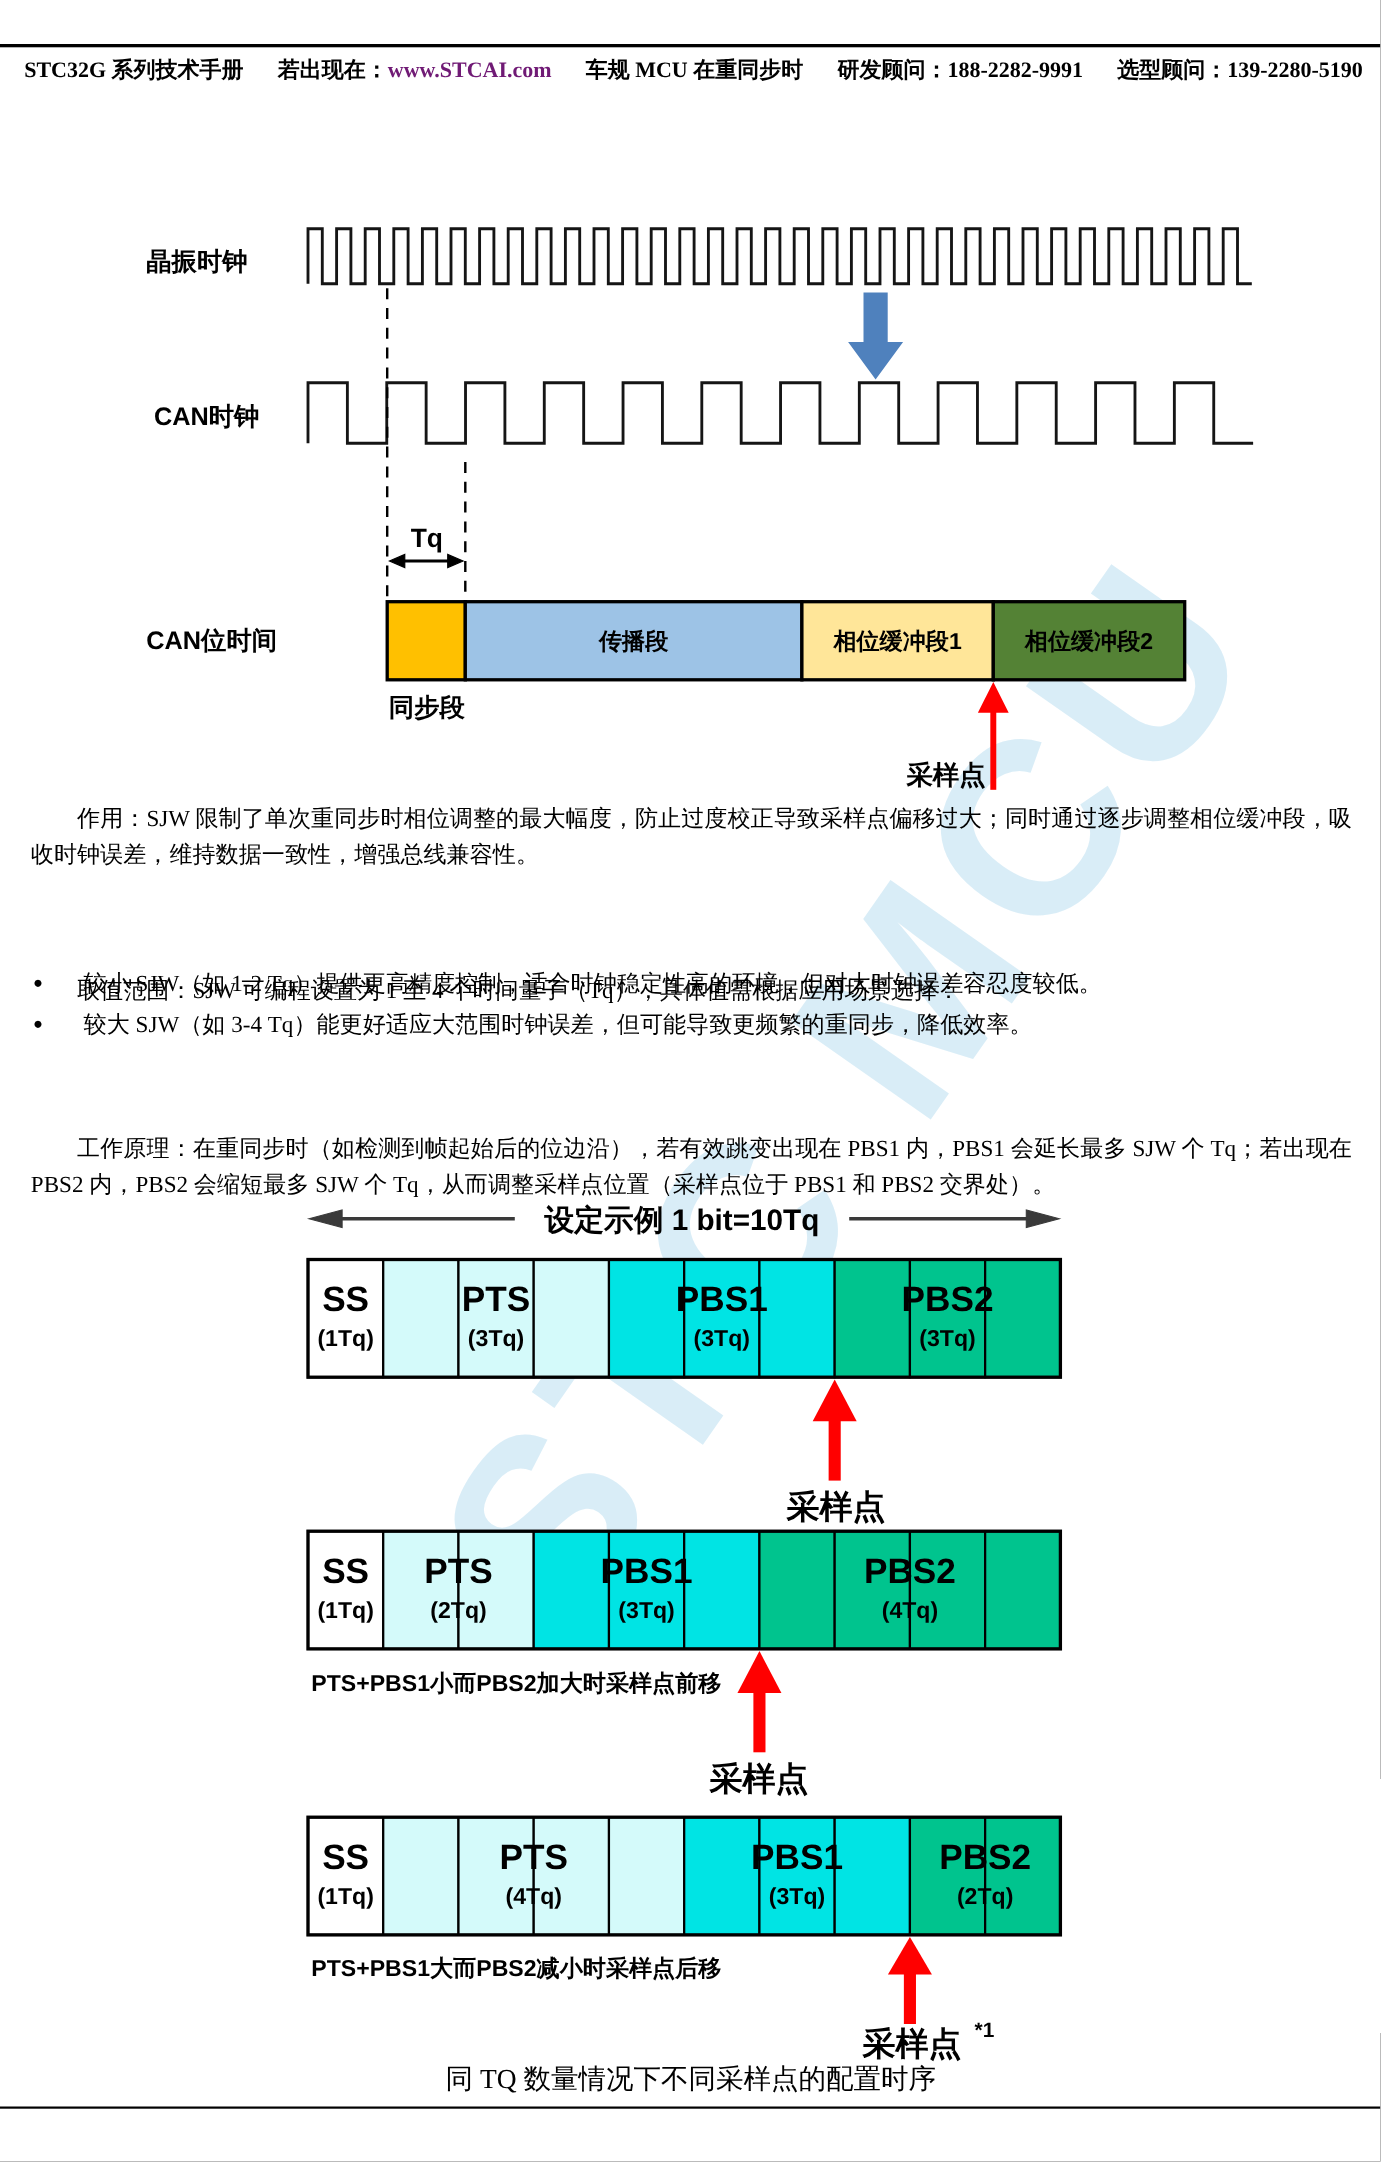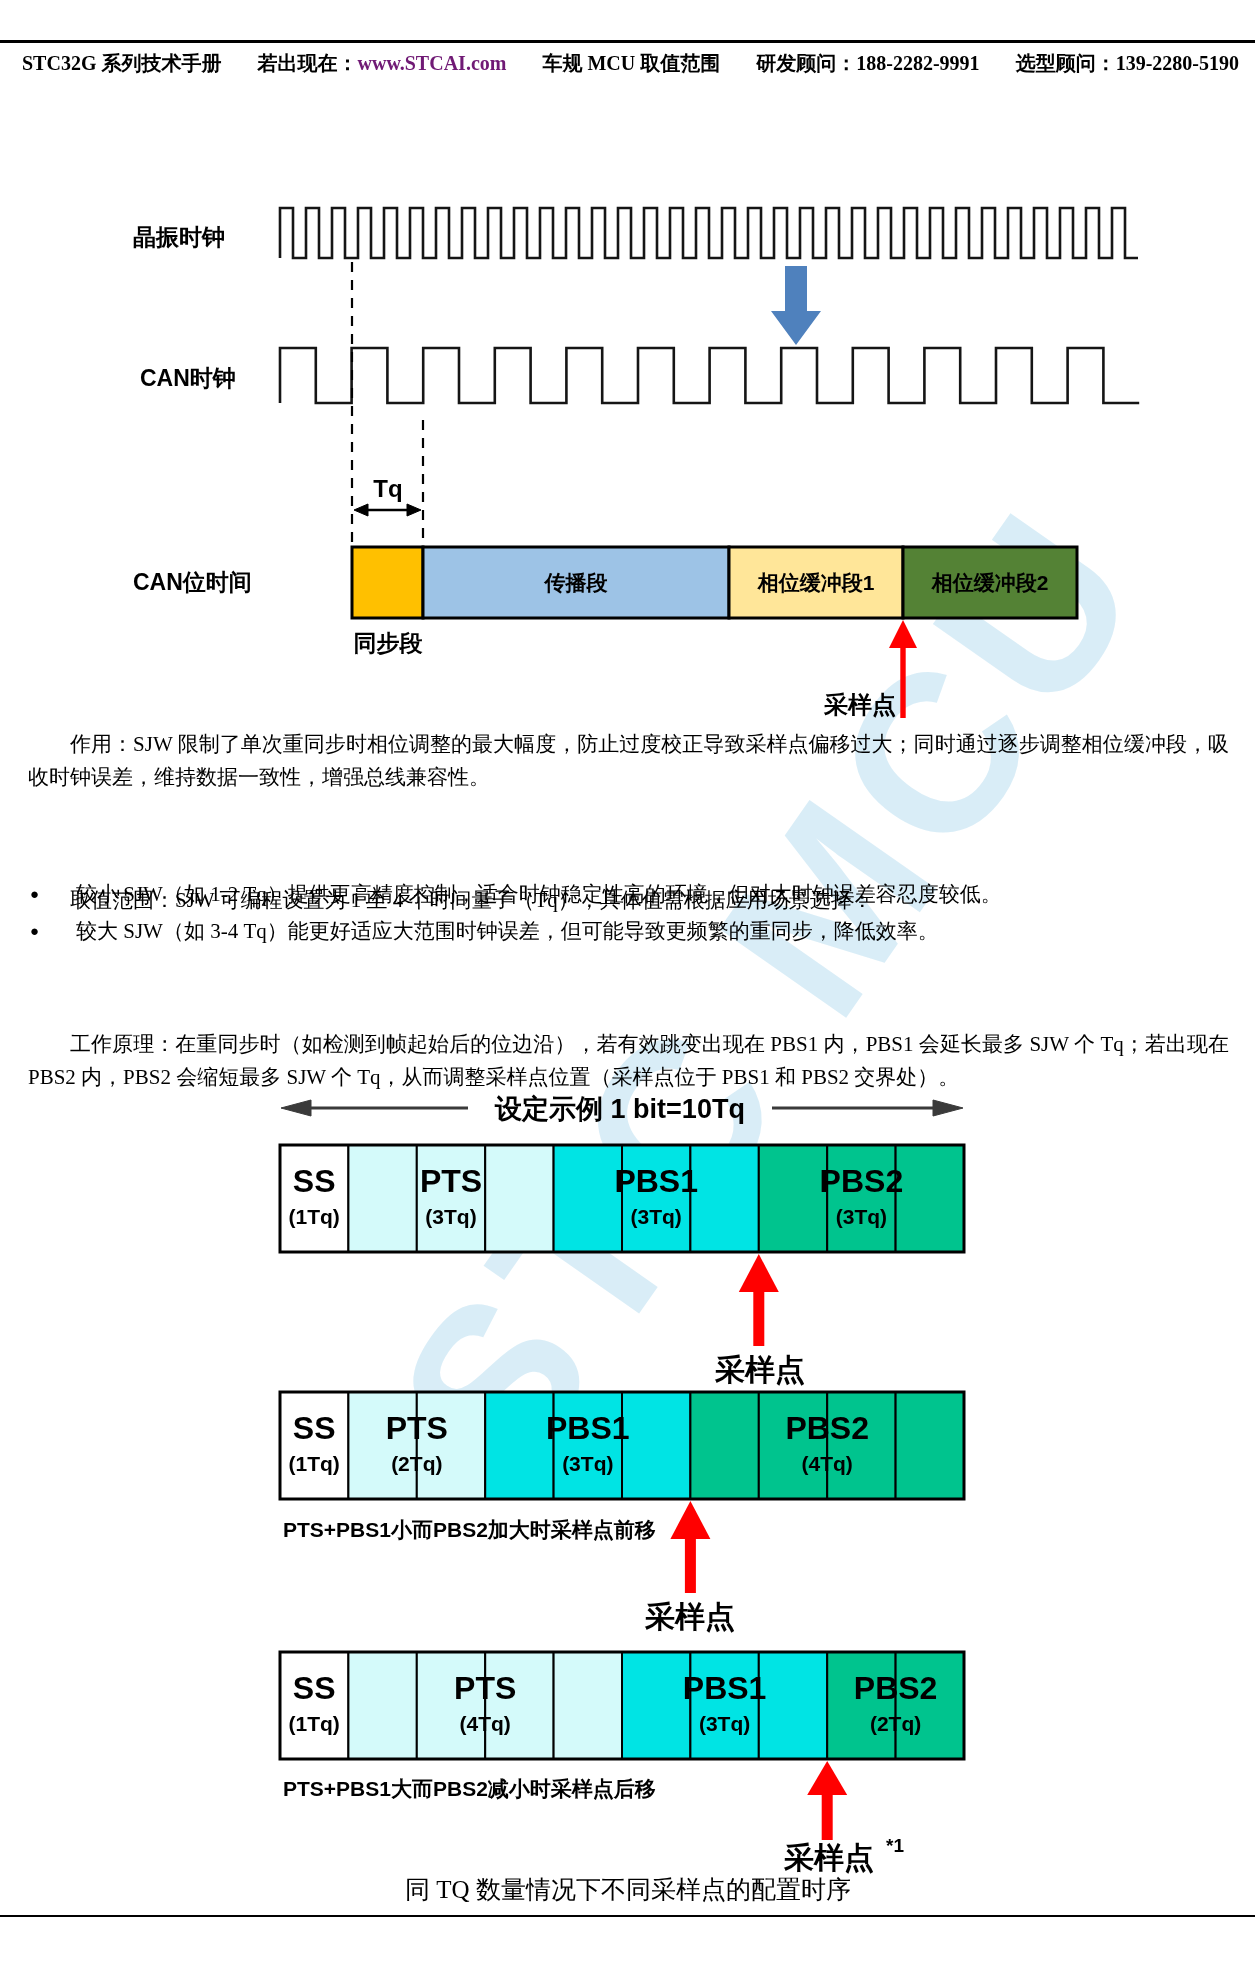--- a/index.html
+++ b/index.html
@@ -38,21 +38,21 @@
 
 <div class="page">
 
   <div class="watermark">
     <span>STC MCU</span>
   </div>
 
   <div class="header z2">
     <span>STC32G 系列技术手册</span>
     <span><span>若出现在：</span><a class="link">www.STCAI.com</a></span>
-    <span>车规 MCU 取值范围</span>
+    <span>车规 MCU 在重同步时</span>
     <span>研发顾问：188-2282-9991</span>
     <span>选型顾问：139-2280-5190</span>
   </div>
   <div class="hrule header-rule z2"></div>
 
 
   <svg class="fig z1" viewBox="0 0 1255 1965">
 
     <text x="133" y="245" font-size="23" font-weight="600">晶振时钟</text>
     <path d="M280 258 L280 208 L293 208 L293 258 L306 258 L306 208 L319 208 L319 258 L332 258 L332 208 L345 208 L345 258 L358 258 L358 208 L371 208 L371 258 L384 258 L384 208 L397 208 L397 258 L410 258 L410 208 L423 208 L423 258 L436 258 L436 208 L449 208 L449 258 L462 258 L462 208 L475 208 L475 258 L488 258 L488 208 L501 208 L501 258 L514 258 L514 208 L527 208 L527 258 L540 258 L540 208 L553 208 L553 258 L566 258 L566 208 L579 208 L579 258 L592 258 L592 208 L605 208 L605 258 L618 258 L618 208 L631 208 L631 258 L644 258 L644 208 L657 208 L657 258 L670 258 L670 208 L683 208 L683 258 L696 258 L696 208 L709 208 L709 258 L722 258 L722 208 L735 208 L735 258 L748 258 L748 208 L761 208 L761 258 L774 258 L774 208 L787 208 L787 258 L800 258 L800 208 L813 208 L813 258 L826 258 L826 208 L839 208 L839 258 L852 258 L852 208 L865 208 L865 258 L878 258 L878 208 L891 208 L891 258 L904 258 L904 208 L917 208 L917 258 L930 258 L930 208 L943 208 L943 258 L956 258 L956 208 L969 208 L969 258 L982 258 L982 208 L995 208 L995 258 L1008 258 L1008 208 L1021 208 L1021 258 L1034 258 L1034 208 L1047 208 L1047 258 L1060 258 L1060 208 L1073 208 L1073 258 L1086 258 L1086 208 L1099 208 L1099 258 L1112 258 L1112 208 L1125 208 L1125 258 L1138 258" fill="none" stroke="#151515" stroke-width="2.6"></path>

